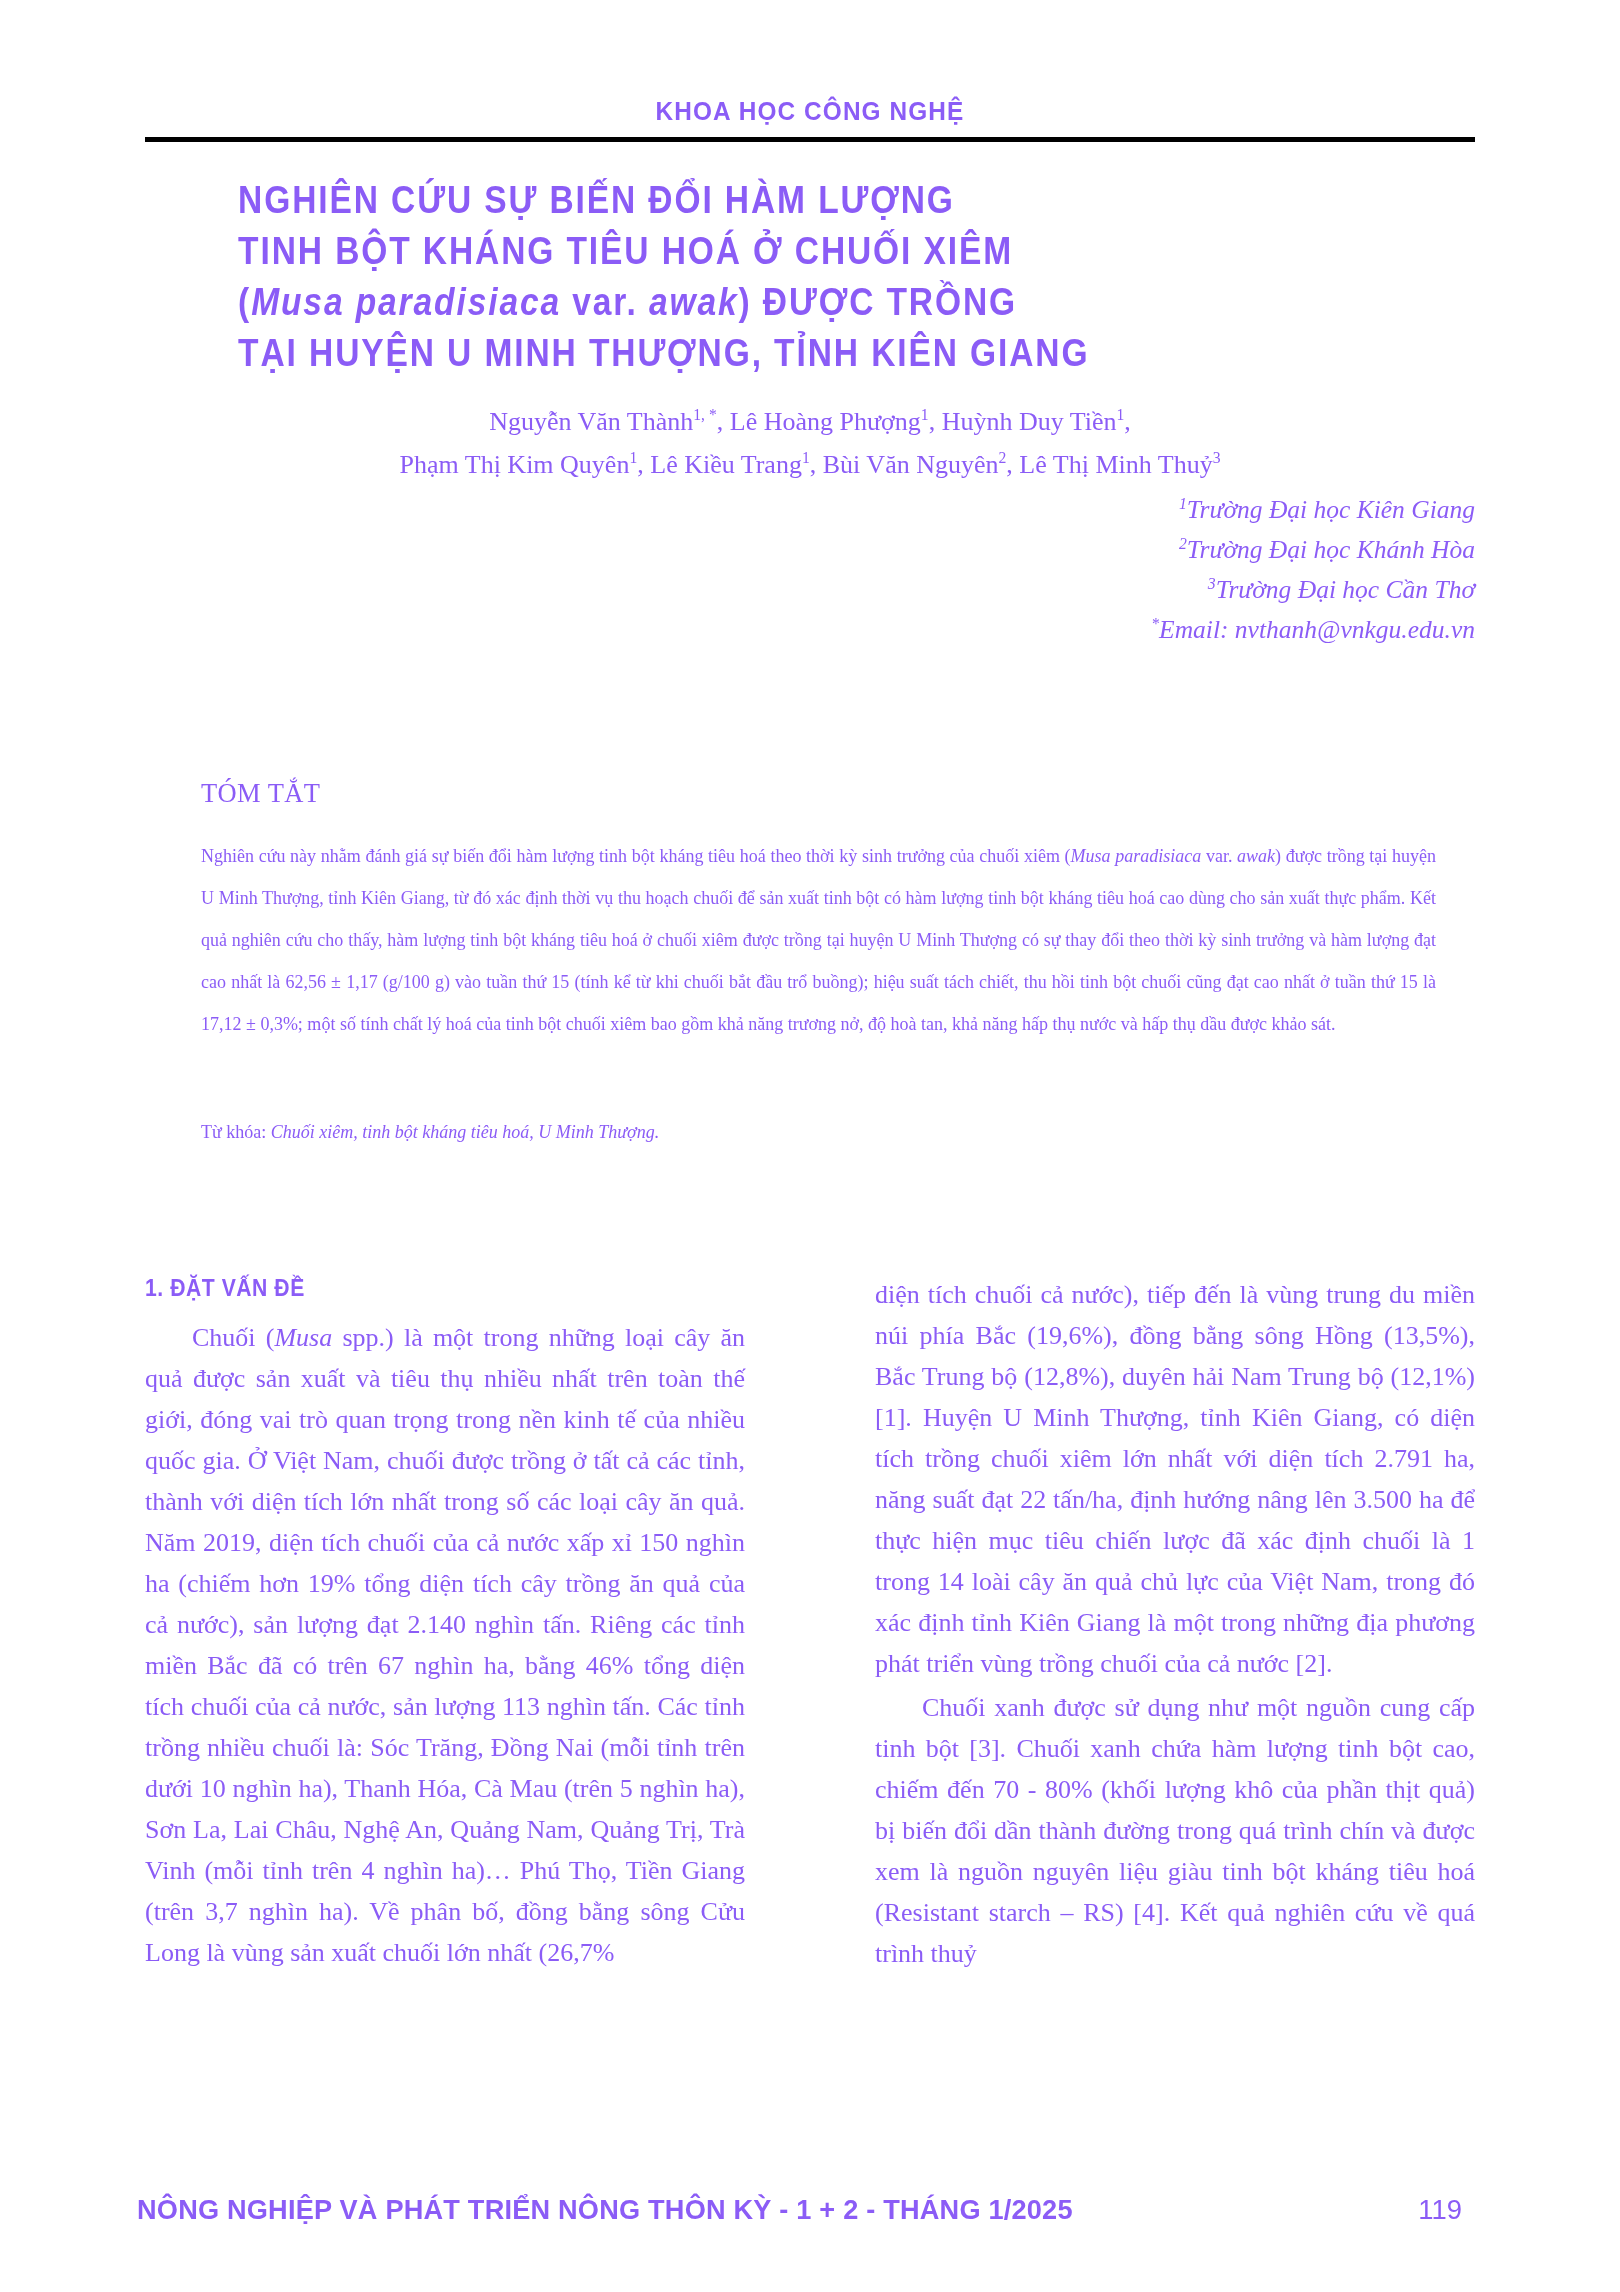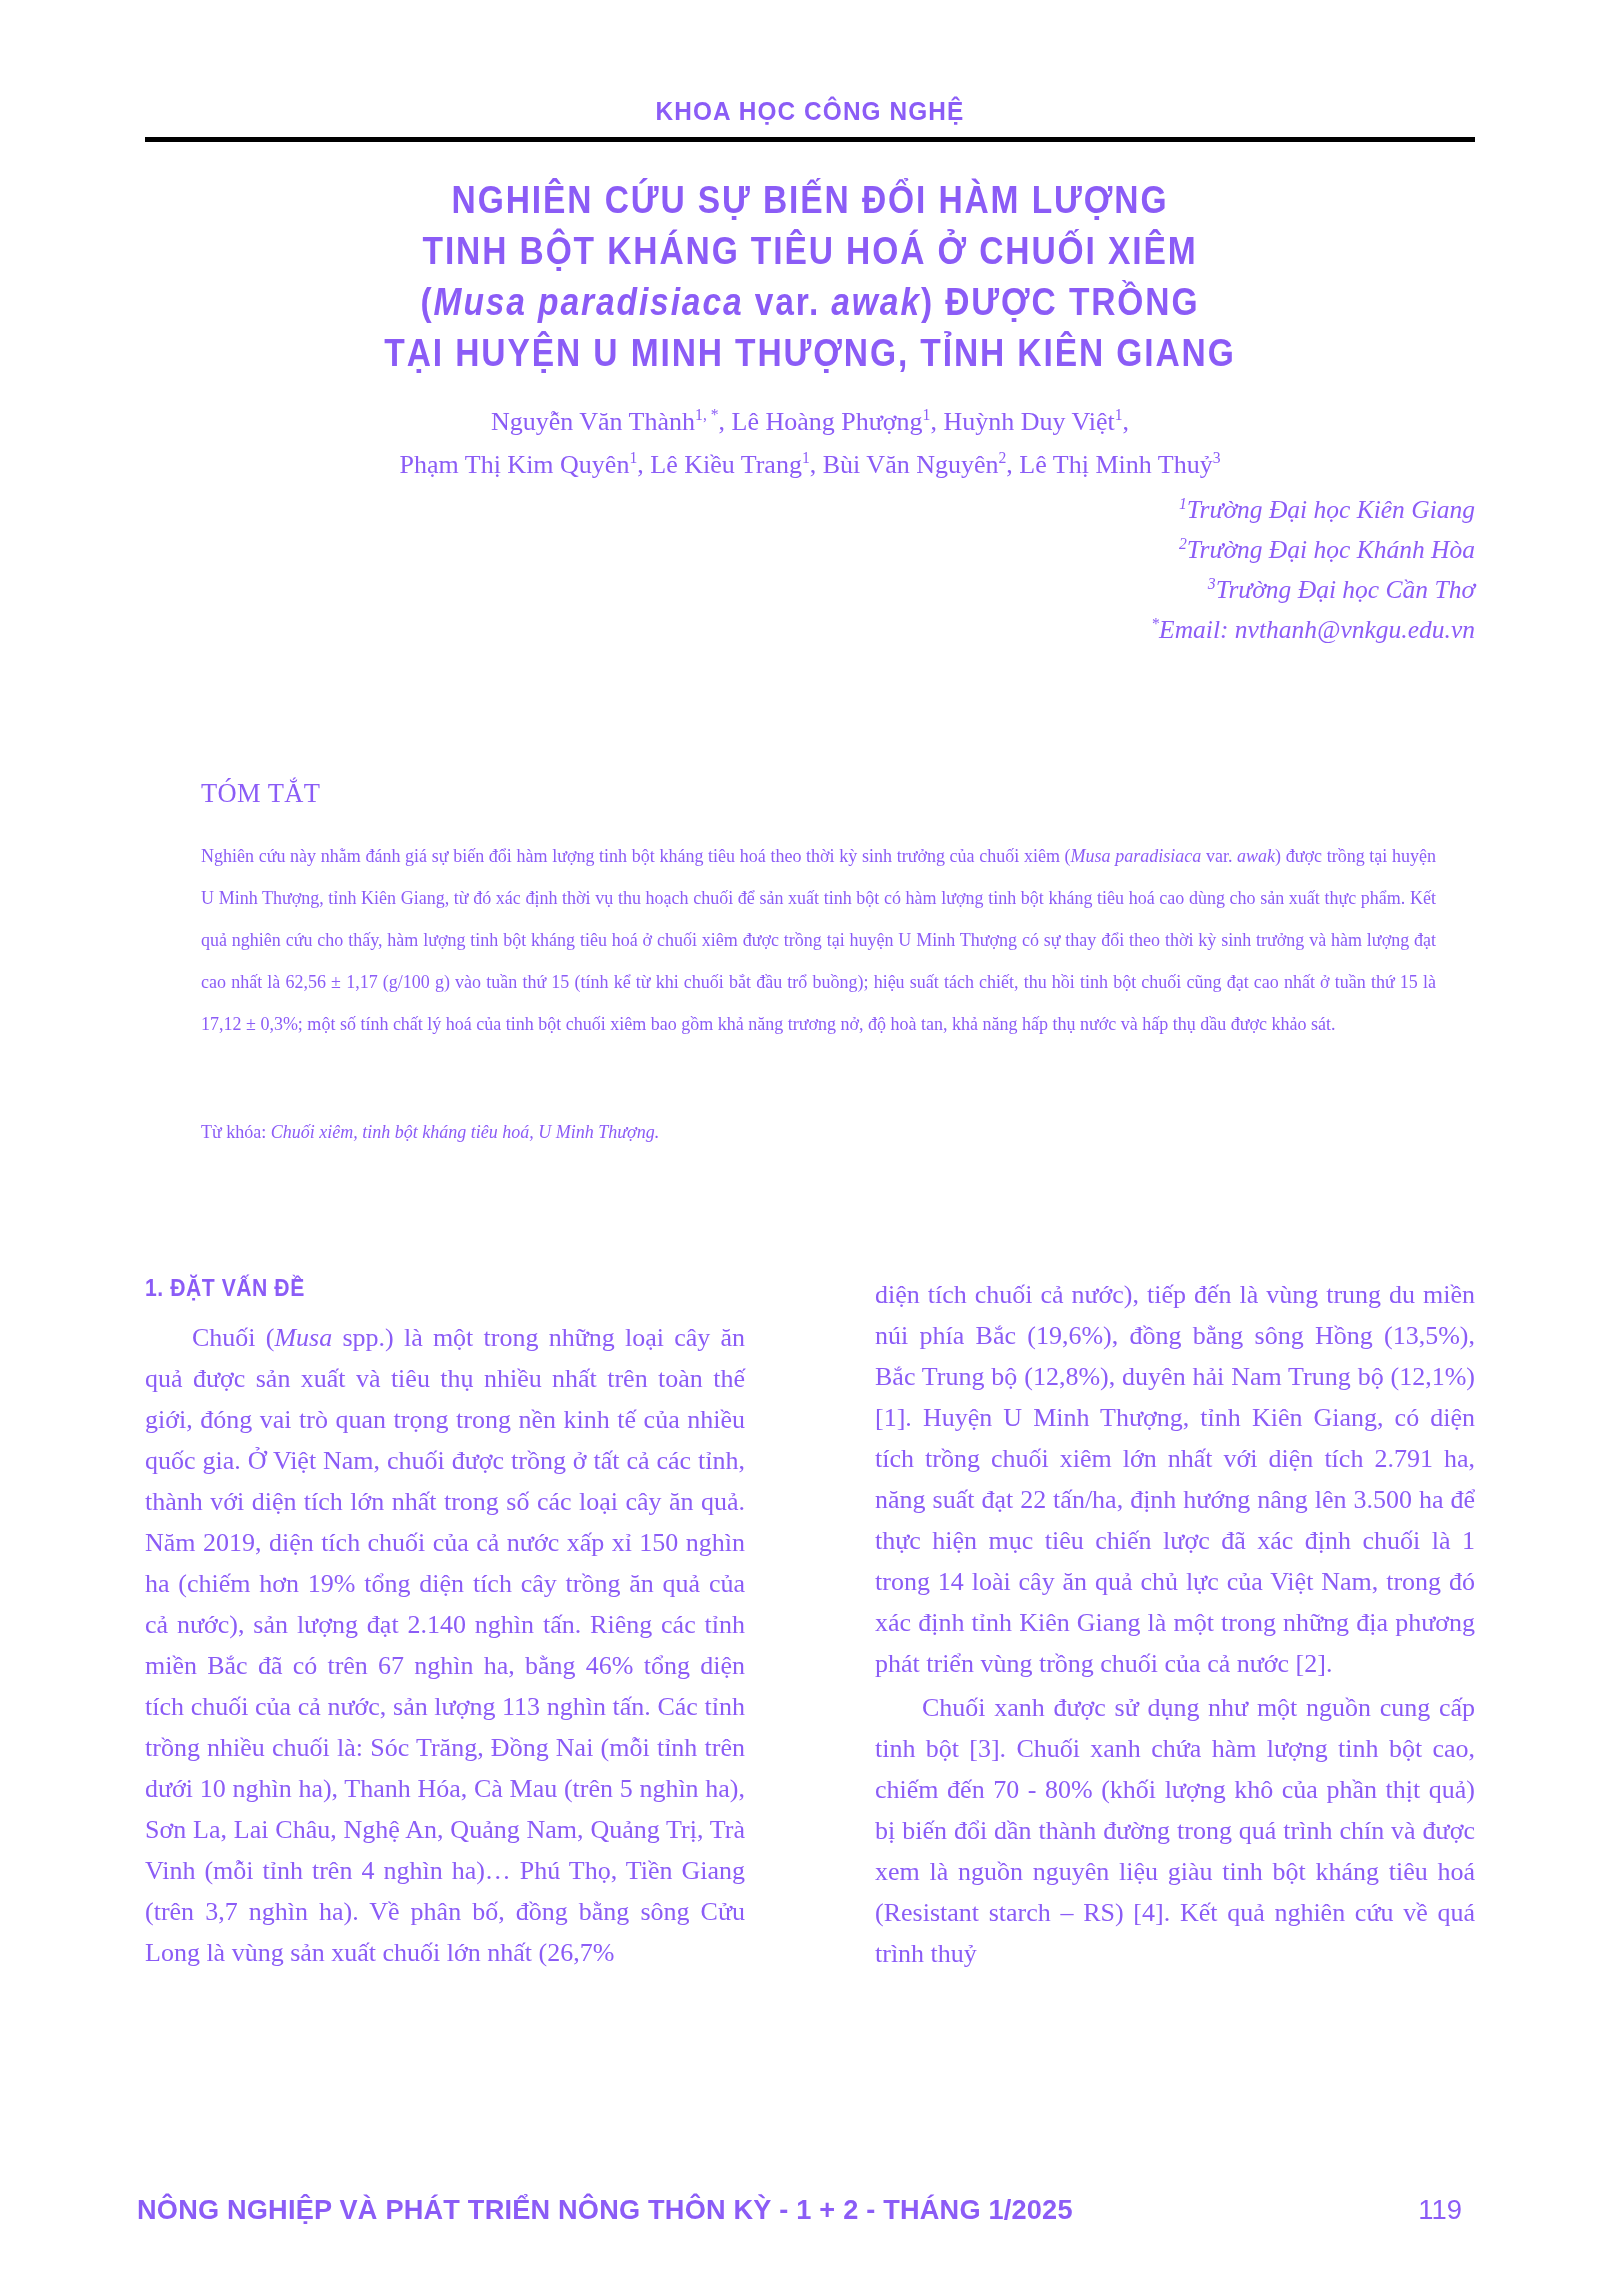--- a/index.html
+++ b/index.html
@@ -42,21 +42,21 @@
     height: 3.9px;
     box-sizing: border-box;
   }
 
   
   .title-block {
     position: absolute;
     top: 174px;
     left: 145px;
     width: 1330px;
-    text-align: center;
+    text-align: left;
     font-family: "Liberation Sans Narrow", "Liberation Sans", "DejaVu Sans Condensed", sans-serif;
   }
   .title-line {
     font-weight: bold;
     font-size: 39px;
     line-height: 51px;
     letter-spacing: 2.2px;
     transform: scaleX(0.86);
     white-space: nowrap;
   }
@@ -197,21 +197,21 @@
   <div class="rule-double"></div>
 
   <div class="title-block">
     <div class="title-line">NGHIÊN CỨU SỰ BIẾN ĐỔI HÀM LƯỢNG</div>
     <div class="title-line">TINH BỘT KHÁNG TIÊU HOÁ Ở CHUỐI XIÊM</div>
     <div class="title-line"><span>(</span><i>Musa paradisiaca</i><span> var. </span><i>awak</i><span>) ĐƯỢC TRỒNG</span></div>
     <div class="title-line">TẠI HUYỆN U MINH THƯỢNG, TỈNH KIÊN GIANG</div>
   </div>
 
   <div class="authors">
-    <div><span>Nguyễn Văn Thành</span><sup>1, *</sup>, <span>Lê Hoàng Phượng</span><sup>1</sup>, <span>Huỳnh Duy Việt</span><sup>1</sup>,</div>
+    <div><span>Nguyễn Văn Thành</span><sup>1, *</sup>, <span>Lê Hoàng Phượng</span><sup>1</sup>, <span>Huỳnh Duy Tiền</span><sup>1</sup>,</div>
     <div><span>Phạm Thị Kim Quyên</span><sup>1</sup>, <span>Lê Kiều Trang</span><sup>1</sup>, <span>Bùi Văn Nguyên</span><sup>2</sup>, <span>Lê Thị Minh Thuỷ</span><sup>3</sup></div>
   </div>
 
   <div class="affils">
     <div><sup>1</sup><span>Trường Đại học Kiên Giang</span></div>
     <div><sup>2</sup><span>Trường Đại học Khánh Hòa</span></div>
     <div><sup>3</sup><span>Trường Đại học Cần Thơ</span></div>
     <div class="email"><sup>*</sup><span>Email: nvthanh@vnkgu.edu.vn</span></div>
   </div>
 

